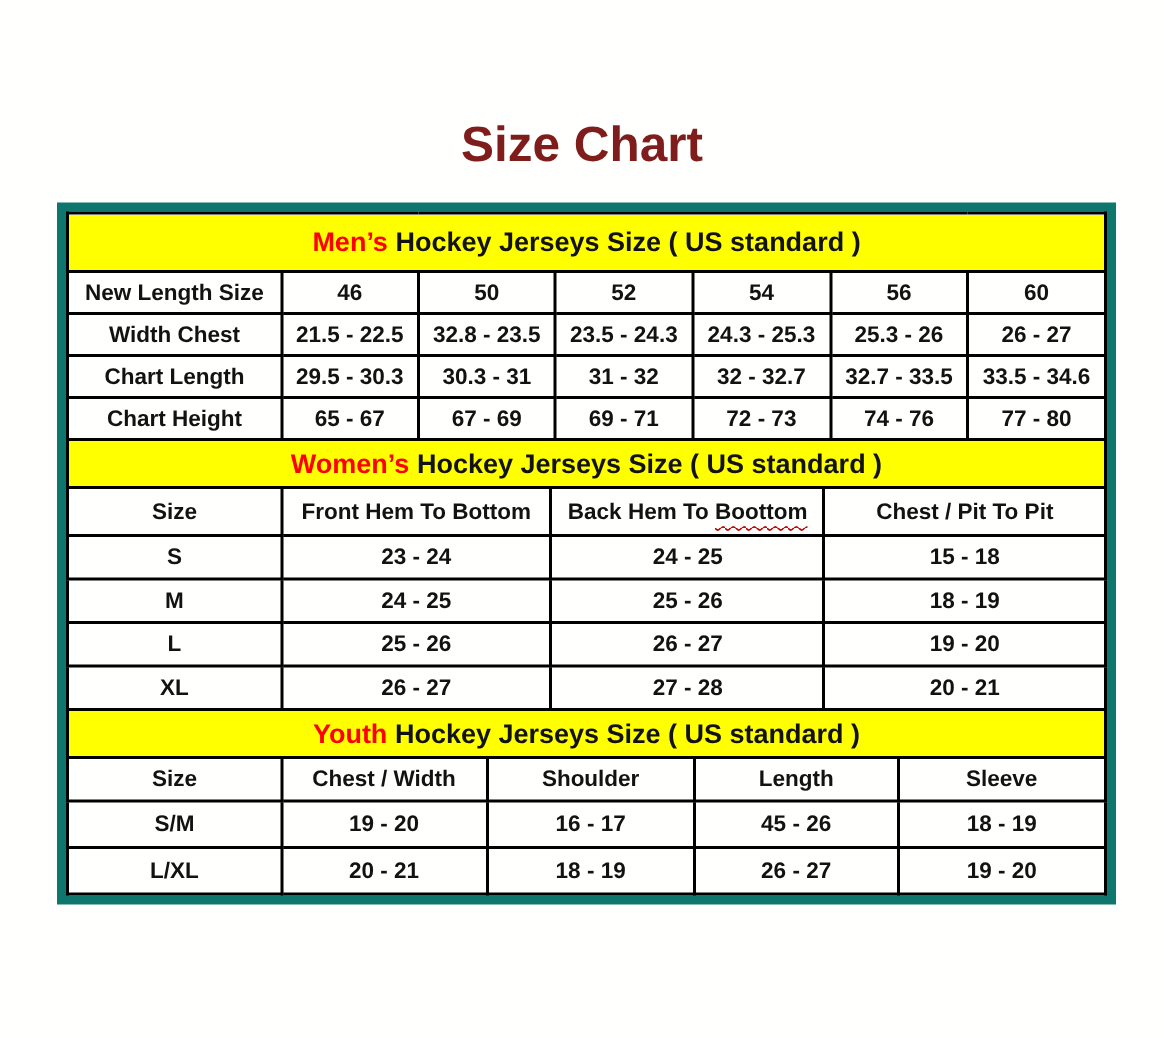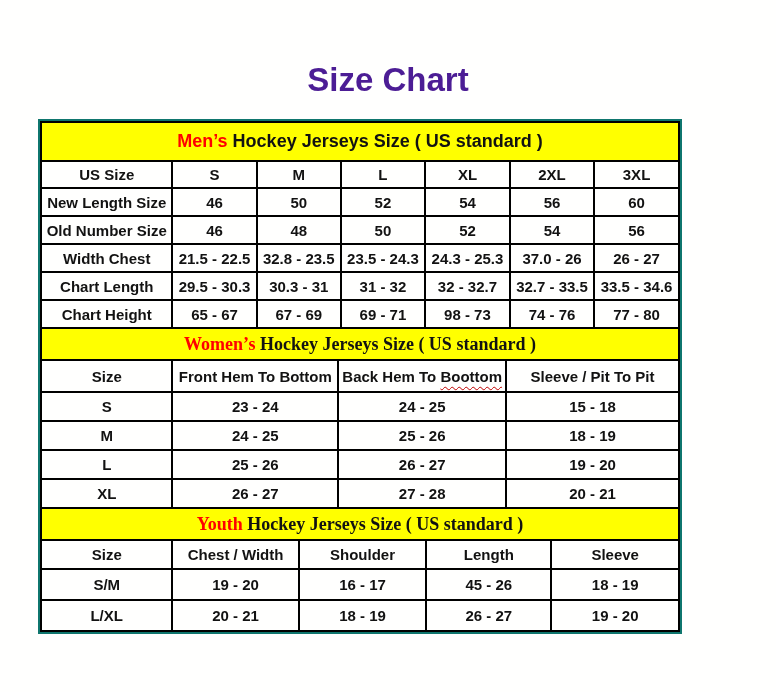--- a/index.html
+++ b/index.html
@@ -9,33 +9,33 @@
     font-family: "Liberation Sans", sans-serif;
   }
   .page {
     position: relative;
     width: 776px;
     height: 692px;
     background: #fffffe;
     overflow: hidden;
   }
   .title {
-    margin: 0;
+    margin: 16px;
     padding-top: 62px;
     text-align: center;
-    color: #4c1d95;
+    color: #7f1d1d;
     font-size: 33px;
     font-weight: 700;
     line-height: 1.1;
   }
   .chart-wrap {
     box-sizing: border-box;
     margin: 21px 0 0 38px;
-    width: 644px;
-    border: 2px solid #0f766e;
+    width: 706px;
+    border: 6px solid #0f766e;
   }
   table.section-table {
     width: 100%;
     border-collapse: collapse;
     table-layout: fixed;
   }
   table.section-table + table.section-table {
     margin-top: -2px;
   }
   .section-table td {
@@ -47,21 +47,21 @@
     color: #121212;
     padding: 0;
     overflow: hidden;
     white-space: nowrap;
   }
   tr.band td {
     background: #ffff00;
     font-size: 18px;
     height: 37px;
   }
-  tr.band.small td { height: 30px; font-family: Liberation Serif, serif; }
+  tr.band.small td { height: 30px; }
   .mens   tr.head td { height: 25px; }
   .mens   tr.data td { height: 26px; }
   .womens tr.head td { height: 30px; }
   .womens tr.data td { height: 27px; }
   .youth  tr.head td { height: 27px; }
   .youth  tr.data td { height: 29px; }
   .red { color: #ff0000; }
   .misspell {
     text-decoration-line: underline;
     text-decoration-style: wavy;
@@ -86,71 +86,53 @@
           <col style="width:13.2%">
           <col style="width:13.2%">
           <col style="width:13.3%">
           <col style="width:13.2%">
           <col style="width:13.3%">
       </colgroup>
       <tbody>
           <tr class="band">
         <td colspan="7"><span class="red">Men’s</span> <span>Hockey Jerseys Size ( US standard )</span></td>
       </tr>
-      <tr class="head">
-        <td>US Size</td>
-        <td>S</td>
-        <td>M</td>
-        <td>L</td>
-        <td>XL</td>
-        <td>2XL</td>
-        <td>3XL</td>
-      </tr>
       <tr class="data">
         <td>New Length Size</td>
         <td>46</td>
         <td>50</td>
         <td>52</td>
         <td>54</td>
         <td>56</td>
         <td>60</td>
       </tr>
       <tr class="data">
-        <td>Old Number Size</td>
-        <td>46</td>
-        <td>48</td>
-        <td>50</td>
-        <td>52</td>
-        <td>54</td>
-        <td>56</td>
-      </tr>
-      <tr class="data">
         <td>Width Chest</td>
         <td>21.5 - 22.5</td>
         <td>32.8 - 23.5</td>
         <td>23.5 - 24.3</td>
         <td>24.3 - 25.3</td>
-        <td>37.0 - 26</td>
+        <td>25.3 - 26</td>
         <td>26 - 27</td>
       </tr>
       <tr class="data">
         <td>Chart Length</td>
         <td>29.5 - 30.3</td>
         <td>30.3 - 31</td>
         <td>31 - 32</td>
         <td>32 - 32.7</td>
         <td>32.7 - 33.5</td>
         <td>33.5 - 34.6</td>
       </tr>
       <tr class="data">
         <td>Chart Height</td>
         <td>65 - 67</td>
         <td>67 - 69</td>
         <td>69 - 71</td>
-        <td>98 - 73</td>
+        <td>72 - 73</td>
         <td>74 - 76</td>
         <td>77 - 80</td>
       </tr>
     </tbody>
       </table>
 
     <table class="section-table womens">
       <colgroup>
         <col style="width:20.6%">
           <col style="width:26.0%">
@@ -158,21 +140,21 @@
           <col style="width:27.1%">
       </colgroup>
       <tbody>
           <tr class="band small">
         <td colspan="4"><span class="red">Women’s</span> <span>Hockey Jerseys Size ( US standard )</span></td>
       </tr>
       <tr class="head">
         <td>Size</td>
         <td>Front Hem To Bottom</td>
         <td><span>Back Hem To</span> <span class="misspell">Boottom</span></td>
-        <td>Sleeve / Pit To Pit</td>
+        <td>Chest / Pit To Pit</td>
       </tr>
       <tr class="data">
         <td>S</td>
         <td>23 - 24</td>
         <td>24 - 25</td>
         <td>15 - 18</td>
       </tr>
       <tr class="data">
         <td>M</td>
         <td>24 - 25</td>

